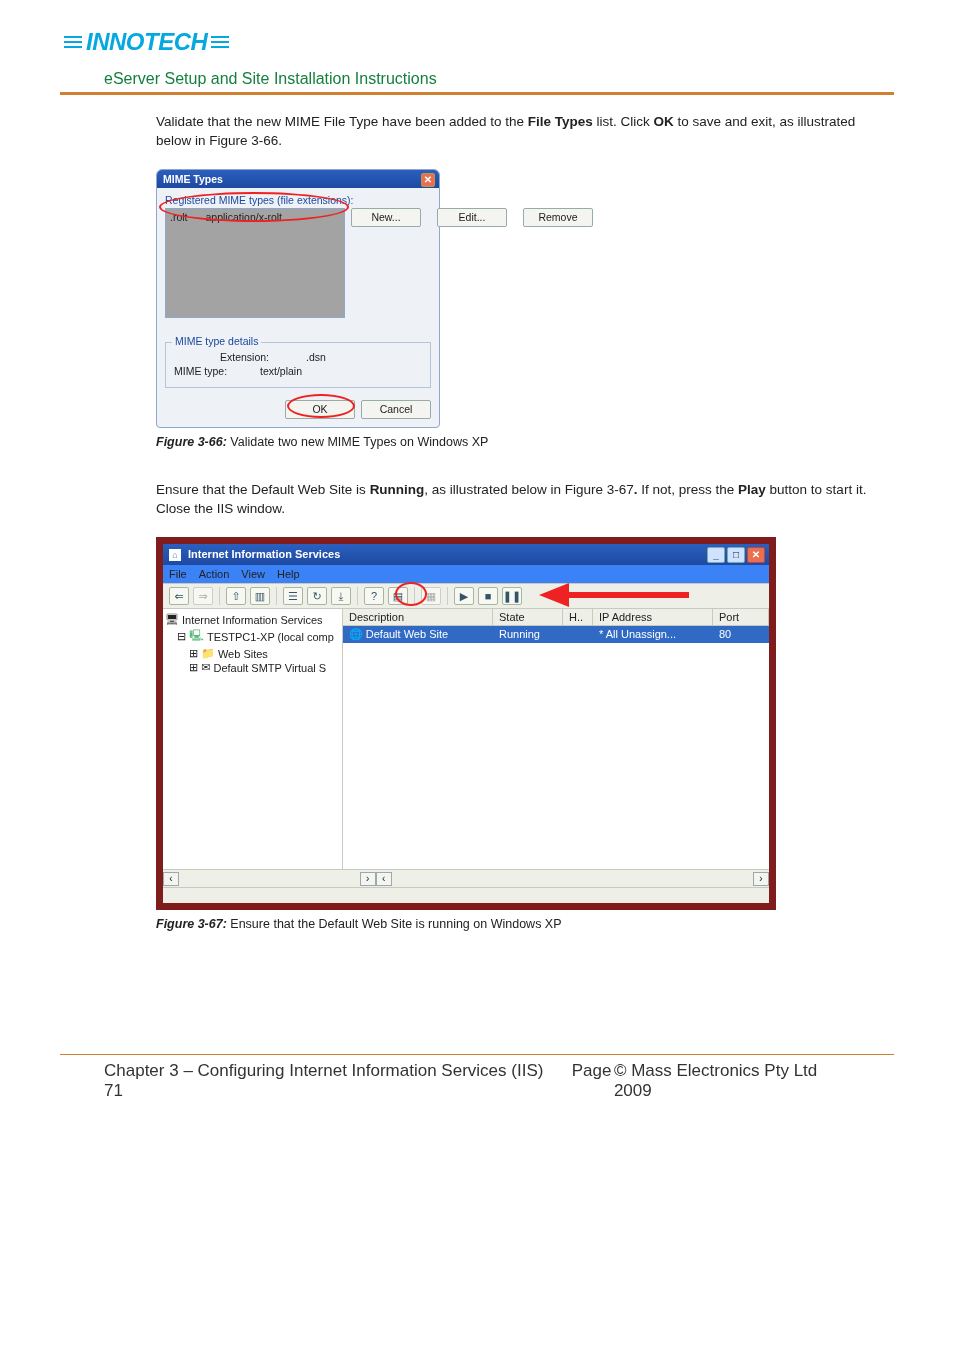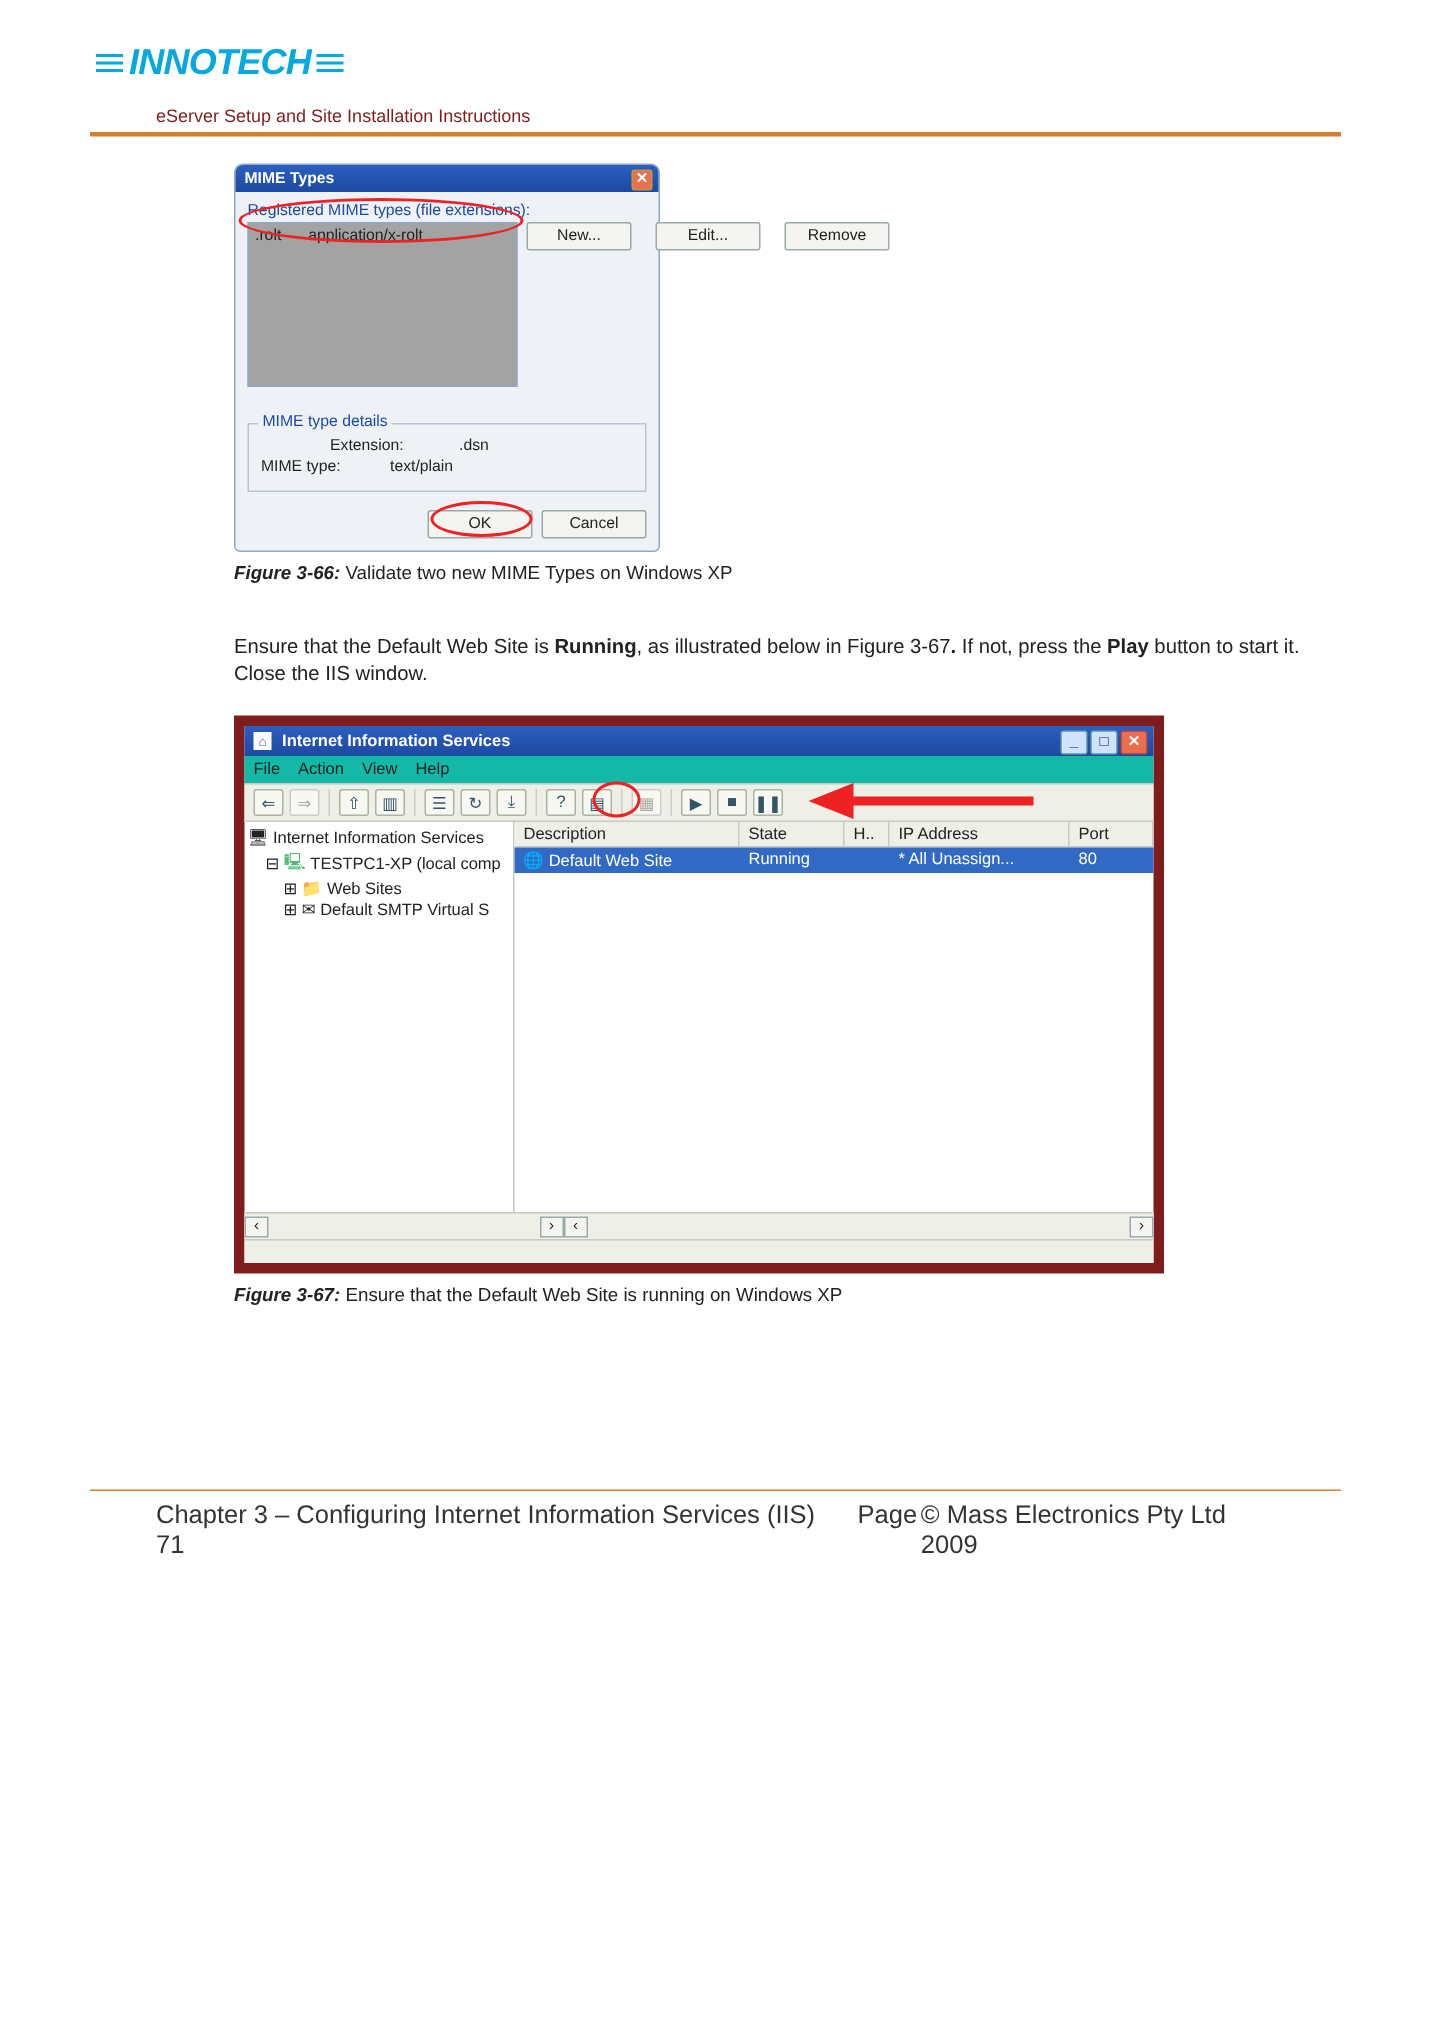--- a/index.html
+++ b/index.html
@@ -6,21 +6,21 @@
   html, body { width: 954px; background: #fff; font-family: "Segoe UI", Tahoma, Arial, sans-serif; color: #222; }
   .page { width: 954px; padding: 28px 60px 40px 60px; position: relative; min-height: 1350px; }
 
   
   .logo-row { display: flex; }
   .logo { font-family: Arial, sans-serif; font-style: italic; font-weight: 900;
           font-size: 24px; color: #05a9e0; letter-spacing: -0.5px; position: relative;
           display: inline-flex; align-items: center; }
   .logo::before, .logo::after { content: ""; display: inline-block; width: 18px; height: 2px;
           background: #05a9e0; box-shadow: 0 -5px 0 #05a9e0, 0 5px 0 #05a9e0; margin: 0 4px; }
-  .doc-subtitle { font-size: 12px; color: #7f1d1d; margin: 14px 0 4px 44px; }
+  .doc-subtitle { font-size: 16px; color: #15803d; margin: 14px 0 4px 44px; }
   .rule-orange { border: 0; border-top: 3px solid #d08030; margin: 0 0 18px 0; }
 
   .body-col { margin-left: 96px; margin-right: 10px; }
   p { font-size: 13.5px; line-height: 1.4; margin-bottom: 10px; }
   b { font-weight: 700; }
 
   
   .figcap { font-size: 12.5px; margin: 6px 0 30px 0; }
   .figcap b { font-style: italic; }
 
@@ -53,21 +53,21 @@
 
   
   .iis-window { width: 620px; border: 7px solid #7f1d1d; margin: 18px 0 6px 0;
                 font-family: Tahoma, Arial, sans-serif; font-size: 11px; background: #fff; }
   .iis-title { background: linear-gradient(#2b5fbf, #1d49a1); color: #fff; font-weight: 700;
                padding: 4px 6px; position: relative; }
   .win-ctrls { position: absolute; right: 4px; top: 3px; display: flex; gap: 2px; }
   .winbtn { width: 18px; height: 16px; border: 1px solid #7aa; background: #cfe2ff;
             text-align: center; font-size: 10px; line-height: 14px; border-radius: 2px; color: #224; }
   .winbtn.closeb { background: #e96f4f; color: #fff; border-color: #b44; }
-  .menubar { background: #14b8a6; padding: 3px 6px; display: flex; gap: 12px; border-bottom: 1px solid #c9c9c0; }
+  .menubar { background: #3b82f6; padding: 3px 6px; display: flex; gap: 12px; border-bottom: 1px solid #c9c9c0; }
   .toolbar { background: #eef0e8; padding: 3px 6px; display: flex; align-items: center; gap: 4px;
              border-bottom: 1px solid #c9c9c0; position: relative; }
   .tbtn { width: 20px; height: 18px; border: 1px solid #a9b5a0; background: #f7f8f2;
           border-radius: 2px; display: inline-flex; align-items: center; justify-content: center;
           font-size: 11px; color: #356; }
   .tbtn.disabled { color: #aaa; border-color: #ccc; }
   .tsep { width: 1px; height: 18px; background: #ccc; margin: 0 2px; }
   .play-circ { position: absolute; left: 232px; top: -2px; width: 32px; height: 24px;
                border: 2px solid #e22; border-radius: 50%; pointer-events: none; }
   .arrow { position: absolute; right: 70px; top: -1px; pointer-events:none; }
@@ -102,20 +102,23 @@
 
   <div class="logo-row">
     <span class="logo">INNOTECH</span>
   </div>
 
   <div class="doc-subtitle">eServer Setup and Site Installation Instructions</div>
   <hr class="rule-orange">
 
   <div class="body-col">
 
+    <p>
+      <span>Validate that the new MIME File Type have been added to the </span><b>File Types</b><span> list.  Click </span><b>OK</b><span> to save and exit, as illustrated below in Figure 3-66.</span>
+    </p>
 
     <div class="mime-dialog">
       <div class="mime-title">
         <span>MIME Types</span>
         <div class="mime-close">✕</div>
       </div>
       <div class="mime-body">
         <div style="color:#1d49a1; margin-bottom:2px;">Registered MIME types (file extensions):</div>
         <div class="registered-row">
           <div class="list-outer">

